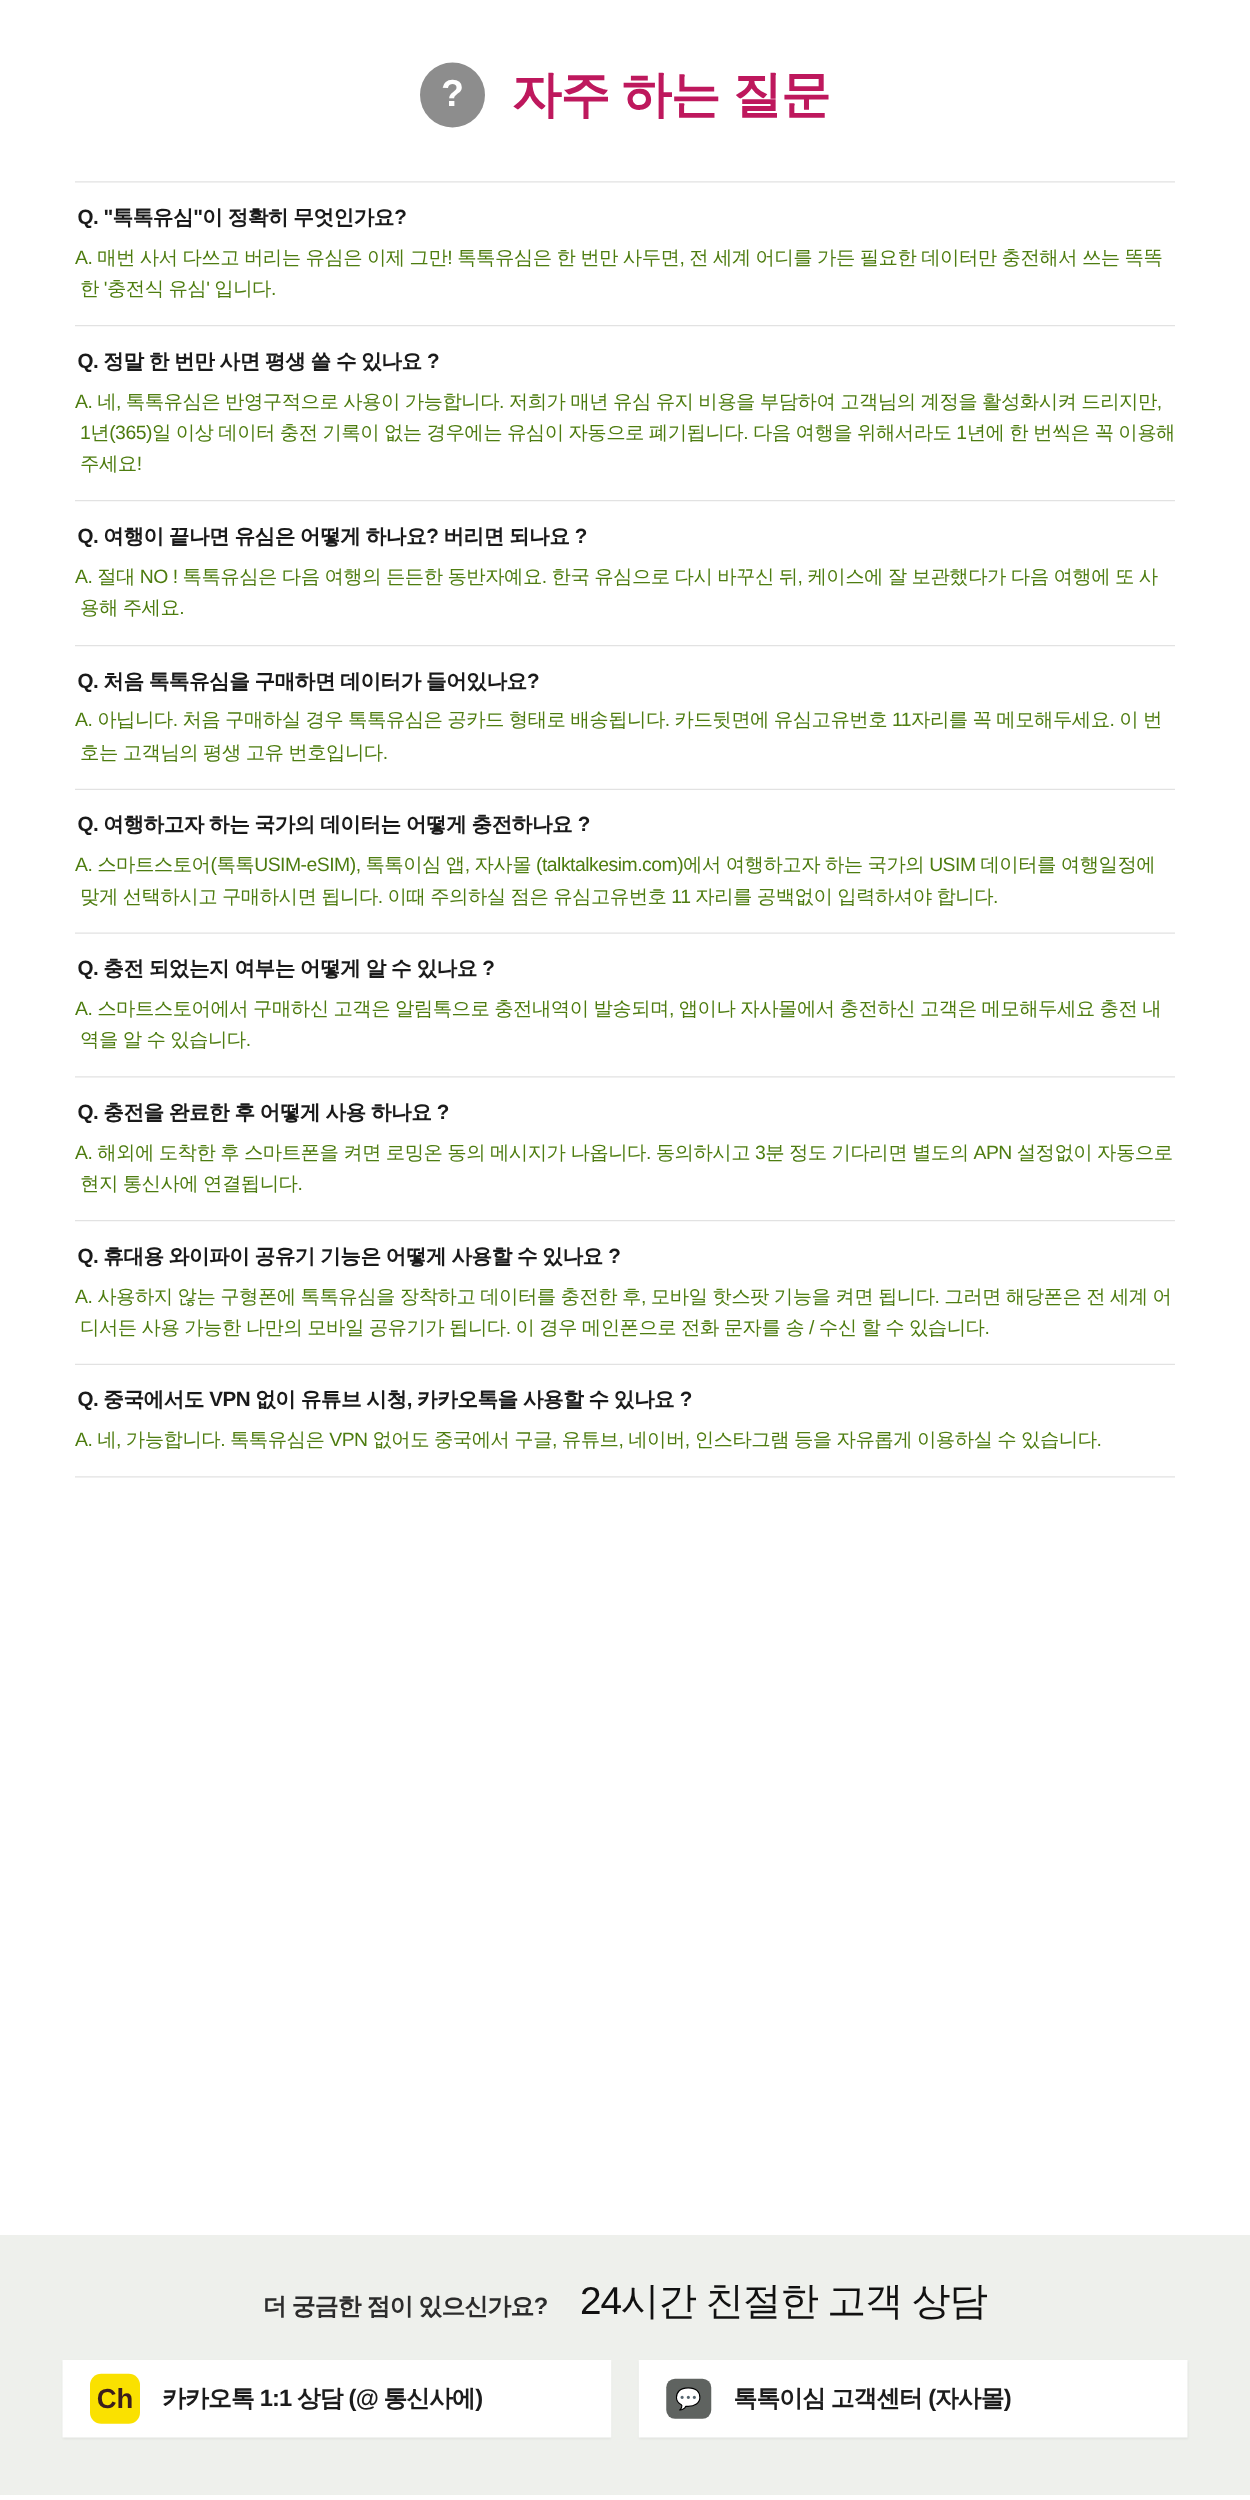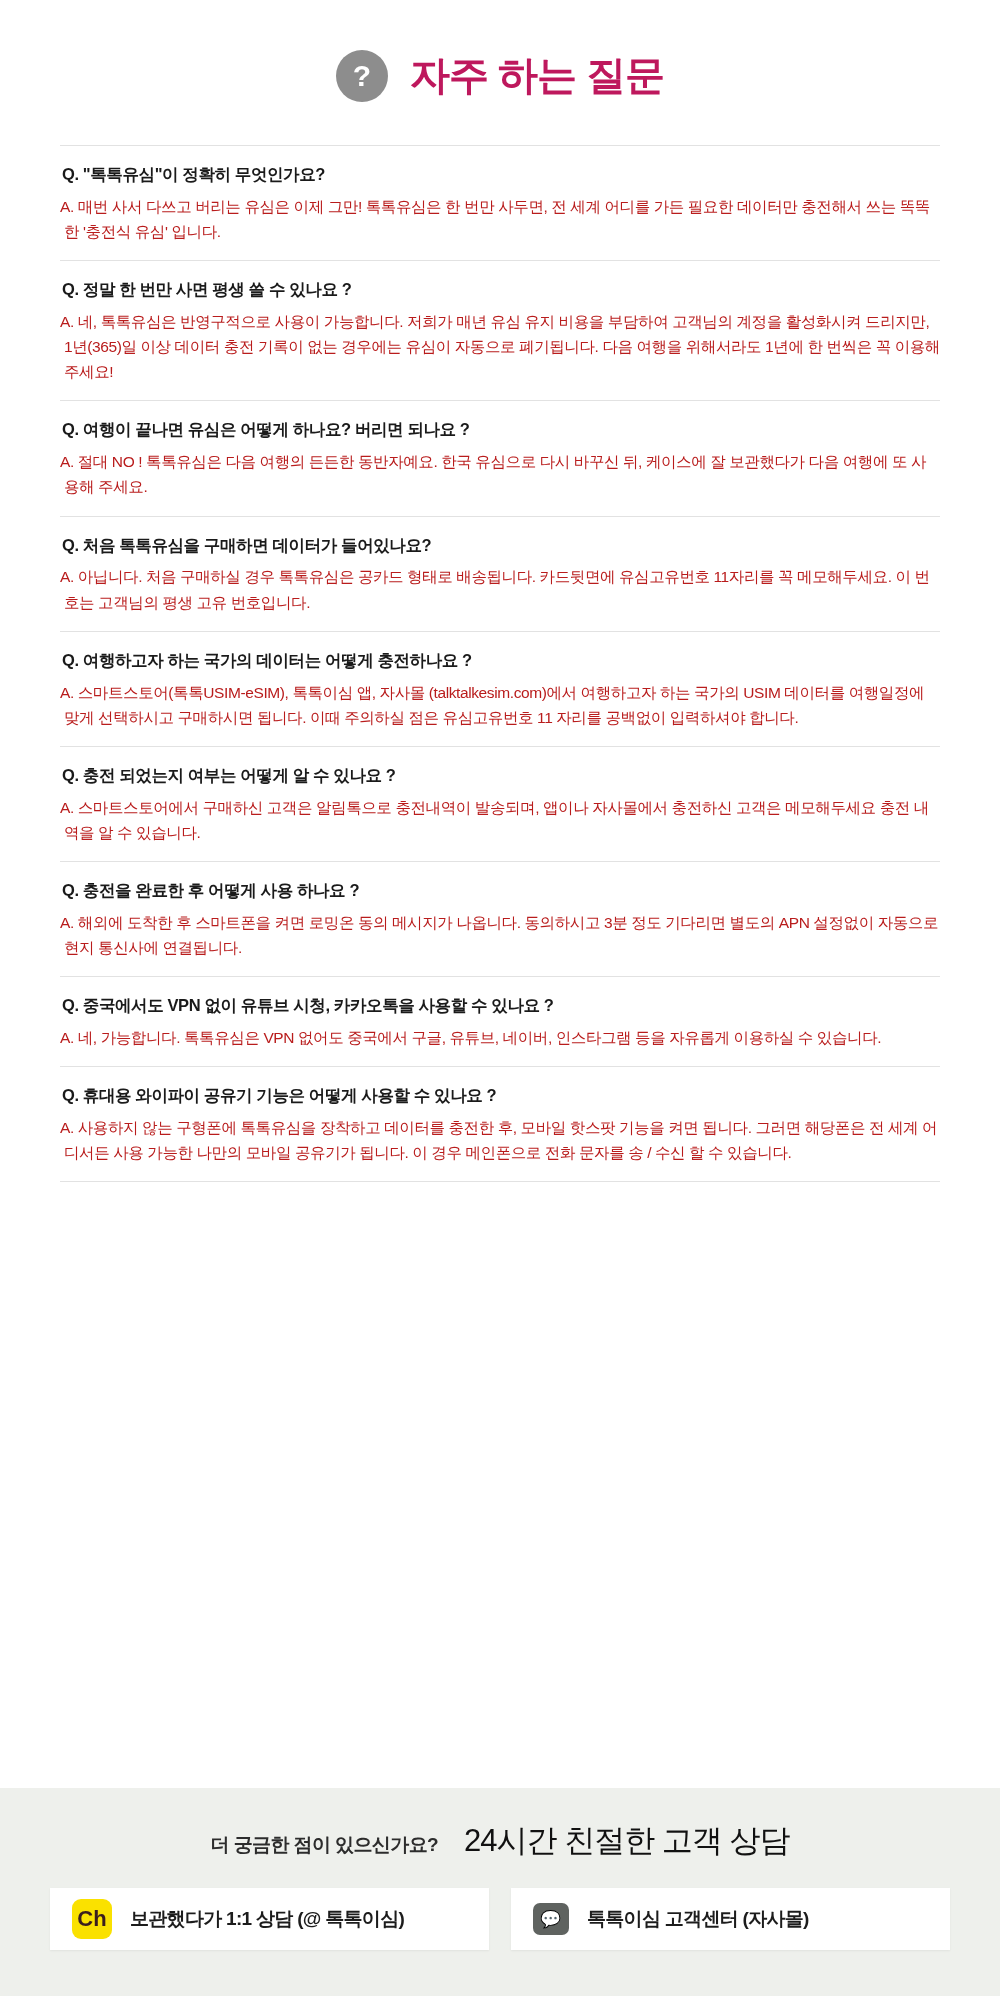--- a/index.html
+++ b/index.html
@@ -58,21 +58,21 @@
     font-size: 16.5px;
     font-weight: bold;
     color: #1a1a1a;
     letter-spacing: -0.4px;
     line-height: 1.45;
     margin-bottom: 7px;
     padding-left: 2px;
   }
   .faq-a {
     font-size: 15.5px;
-    color: #b91c1c;
+    color: #4d7c0f;
     letter-spacing: -0.4px;
     line-height: 1.62;
     padding-left: 4px;
     text-indent: -4px;
   }
 
   
   .footer {
     position: absolute;
     left: 0;
@@ -191,40 +191,40 @@
       <div class="faq-a">A. 스마트스토어에서 구매하신 고객은 알림톡으로 충전내역이 발송되며, 앱이나 자사몰에서 충전하신 고객은 메모해두세요 충전 내역을 알 수 있습니다.</div>
     </div>
 
     <div class="faq-item">
       <div class="faq-q">Q. 충전을 완료한 후 어떻게 사용 하나요 ?</div>
       <div class="faq-a">A. 해외에 도착한 후 스마트폰을 켜면 로밍온 동의 메시지가 나옵니다. 동의하시고 3분 정도 기다리면 별도의 APN 설정없이 자동으로 현지 통신사에 연결됩니다.</div>
     </div>
 
 
     <div class="faq-item">
+      <div class="faq-q">Q. 휴대용 와이파이 공유기 기능은 어떻게 사용할 수 있나요 ?</div>
+      <div class="faq-a">A. 사용하지 않는 구형폰에 톡톡유심을 장착하고 데이터를 충전한 후, 모바일 핫스팟 기능을 켜면 됩니다. 그러면 해당폰은 전 세계 어디서든 사용 가능한 나만의 모바일 공유기가 됩니다. 이 경우 메인폰으로 전화 문자를 송 / 수신 할 수 있습니다.</div>
+    </div>
+
+    <div class="faq-item">
       <div class="faq-q">Q. 중국에서도 VPN 없이 유튜브 시청, 카카오톡을 사용할 수 있나요  ?</div>
       <div class="faq-a">A. 네, 가능합니다. 톡톡유심은 VPN 없어도 중국에서 구글, 유튜브, 네이버, 인스타그램 등을 자유롭게 이용하실 수 있습니다.</div>
-    </div>
-
-    <div class="faq-item">
-      <div class="faq-q">Q. 휴대용 와이파이 공유기 기능은 어떻게 사용할 수 있나요 ?</div>
-      <div class="faq-a">A. 사용하지 않는 구형폰에 톡톡유심을 장착하고 데이터를 충전한 후, 모바일 핫스팟 기능을 켜면 됩니다. 그러면 해당폰은 전 세계 어디서든 사용 가능한 나만의 모바일 공유기가 됩니다. 이 경우 메인폰으로 전화 문자를 송 / 수신 할 수 있습니다.</div>
     </div>
 
   </div>
 
   <div class="footer">
     <div class="footer-head">
       <div class="footer-sub">더 궁금한 점이 있으신가요?</div>
       <div class="footer-title">24시간 친절한 고객 상담</div>
     </div>
     <div class="footer-buttons">
       <div class="fbtn">
         <div class="kakao-icon">Ch</div>
-        <div class="fbtn-label">보관했다가 1:1 상담 (@ 톡톡이심)</div>
+        <div class="fbtn-label">카카오톡 1:1 상담 (@ 통신사에)</div>
       </div>
       <div class="fbtn">
         <div class="chat-icon">💬</div>
         <div class="fbtn-label">톡톡이심 고객센터 (자사몰)</div>
       </div>
     </div>
   </div>
 
 </div>
 

